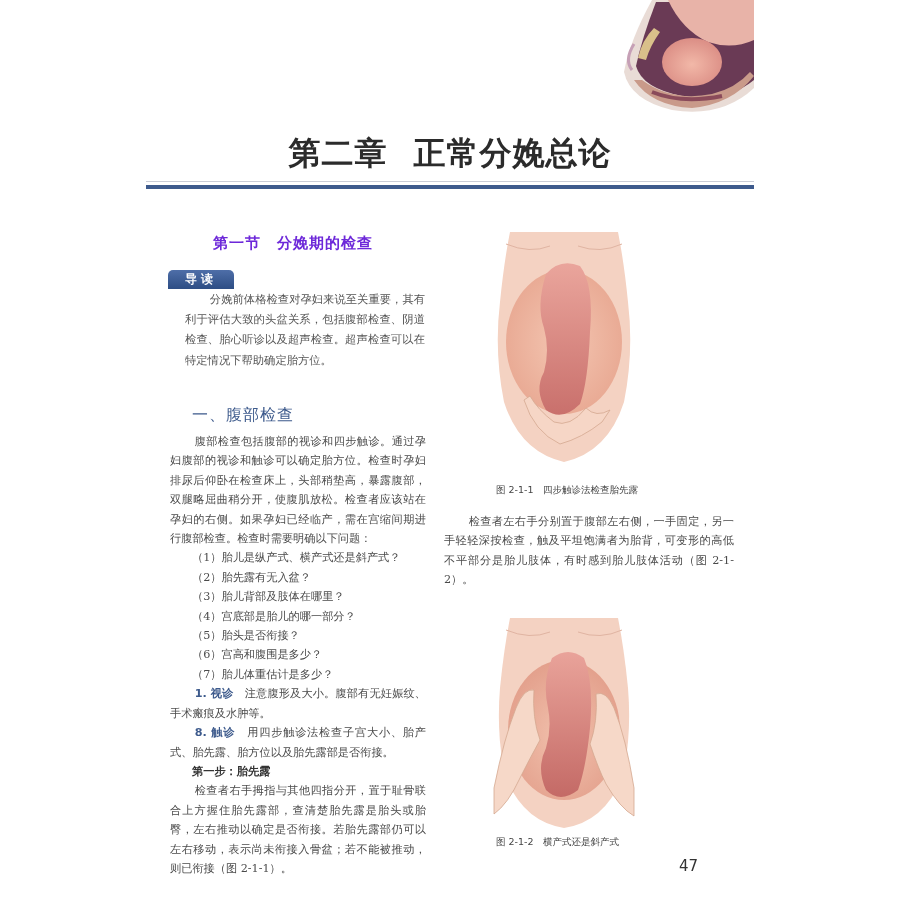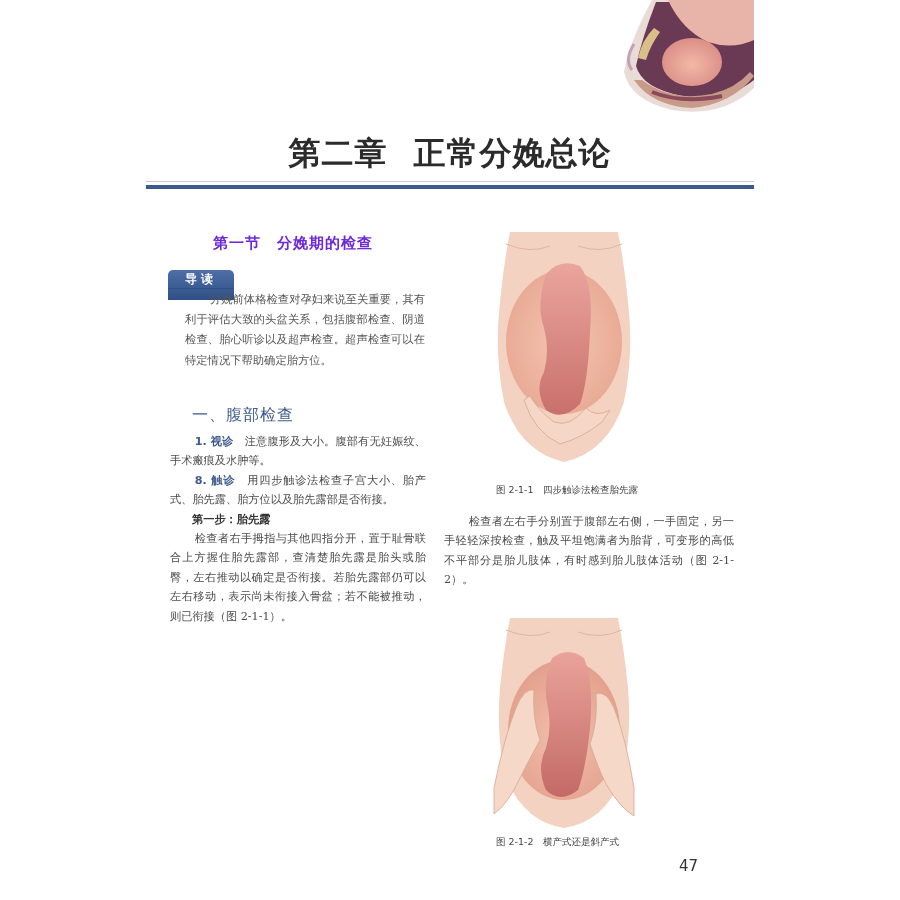--- a/index.html
+++ b/index.html
@@ -24,21 +24,21 @@
     }
     .chapter-title .gap { display:inline-block; width: 26px; }
     .rule-thin { position:absolute; left:146px; top:181px; width:608px; height:1px; background:#c9ccd6; }
     .rule-thick { position:absolute; left:146px; top:185px; width:608px; height:4px; background:#3d5a8c; }
 
     .section-title {
       position:absolute; left:146px; top:234px; width:294px; text-align:center;
       font-size:15px; font-weight:bold; color:#6d28d9; letter-spacing:1px;
     }
     .daodu {
-      position:absolute; left:168px; top:270px; width:66px; height:30px;
+      position:absolute; left:168px; top:270px; width:66px; height:18px;
       background: linear-gradient(#4e6ea8, #2f4f86);
       border-radius: 5px 5px 0 0;
       color:#fff; font-family:"DejaVu Sans","Liberation Sans",sans-serif;
       font-size:12px; font-weight:bold; text-align:center; line-height:18px; letter-spacing:4px;
     }
     .daodu-rule { position:absolute; left:168px; top:288px; width:66px; height:1px; background:#2f4f86; }
     .intro {
       position:absolute; left:185px; top:290px; width:240px;
       font-size:11.3px; line-height:20.2px; color:#555; 
       text-align: justify;
@@ -113,20 +113,30 @@
 
 <div class="daodu">导读</div>
 <div class="daodu-rule"></div>
 <div class="intro">
   <p>分娩前体格检查对孕妇来说至关重要，其有利于评估大致的头盆关系，包括腹部检查、阴道检查、胎心听诊以及超声检查。超声检查可以在特定情况下帮助确定胎方位。</p>
 </div>
 
 <div class="h2">一、腹部检查</div>
 
 <div class="col-left">
+  <p class="indent">腹部检查包括腹部的视诊和四步触诊。通过孕妇腹部的视诊和触诊可以确定胎方位。检查时孕妇排尿后仰卧在检查床上，头部稍垫高，暴露腹部，双腿略屈曲稍分开，使腹肌放松。检查者应该站在孕妇的右侧。如果孕妇已经临产，需在宫缩间期进行腹部检查。检查时需要明确以下问题：</p>
+  <ul class="qlist">
+    <li>（1）胎儿是纵产式、横产式还是斜产式？</li>
+    <li>（2）胎先露有无入盆？</li>
+    <li>（3）胎儿背部及肢体在哪里？</li>
+    <li>（4）宫底部是胎儿的哪一部分？</li>
+    <li>（5）胎头是否衔接？</li>
+    <li>（6）宫高和腹围是多少？</li>
+    <li>（7）胎儿体重估计是多少？</li>
+  </ul>
   <p class="indent">
     <span class="term">1. 视诊</span>　<span>注意腹形及大小。腹部有无妊娠纹、手术瘢痕及水肿等。</span>
   </p>
   <p class="indent">
     <span class="term">8. 触诊</span>　<span>用四步触诊法检查子宫大小、胎产式、胎先露、胎方位以及胎先露部是否衔接。</span>
   </p>
   <p class="step-head">第一步：胎先露</p>
   <p class="indent">检查者右手拇指与其他四指分开，置于耻骨联合上方握住胎先露部，查清楚胎先露是胎头或胎臀，左右推动以确定是否衔接。若胎先露部仍可以左右移动，表示尚未衔接入骨盆；若不能被推动，则已衔接（图 2-1-1）。</p>
 </div>
 

